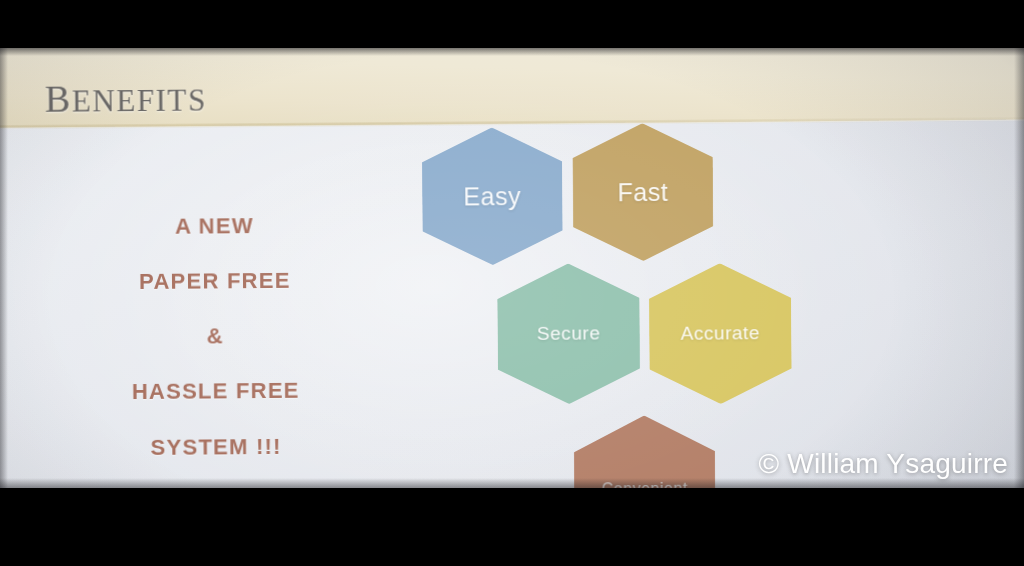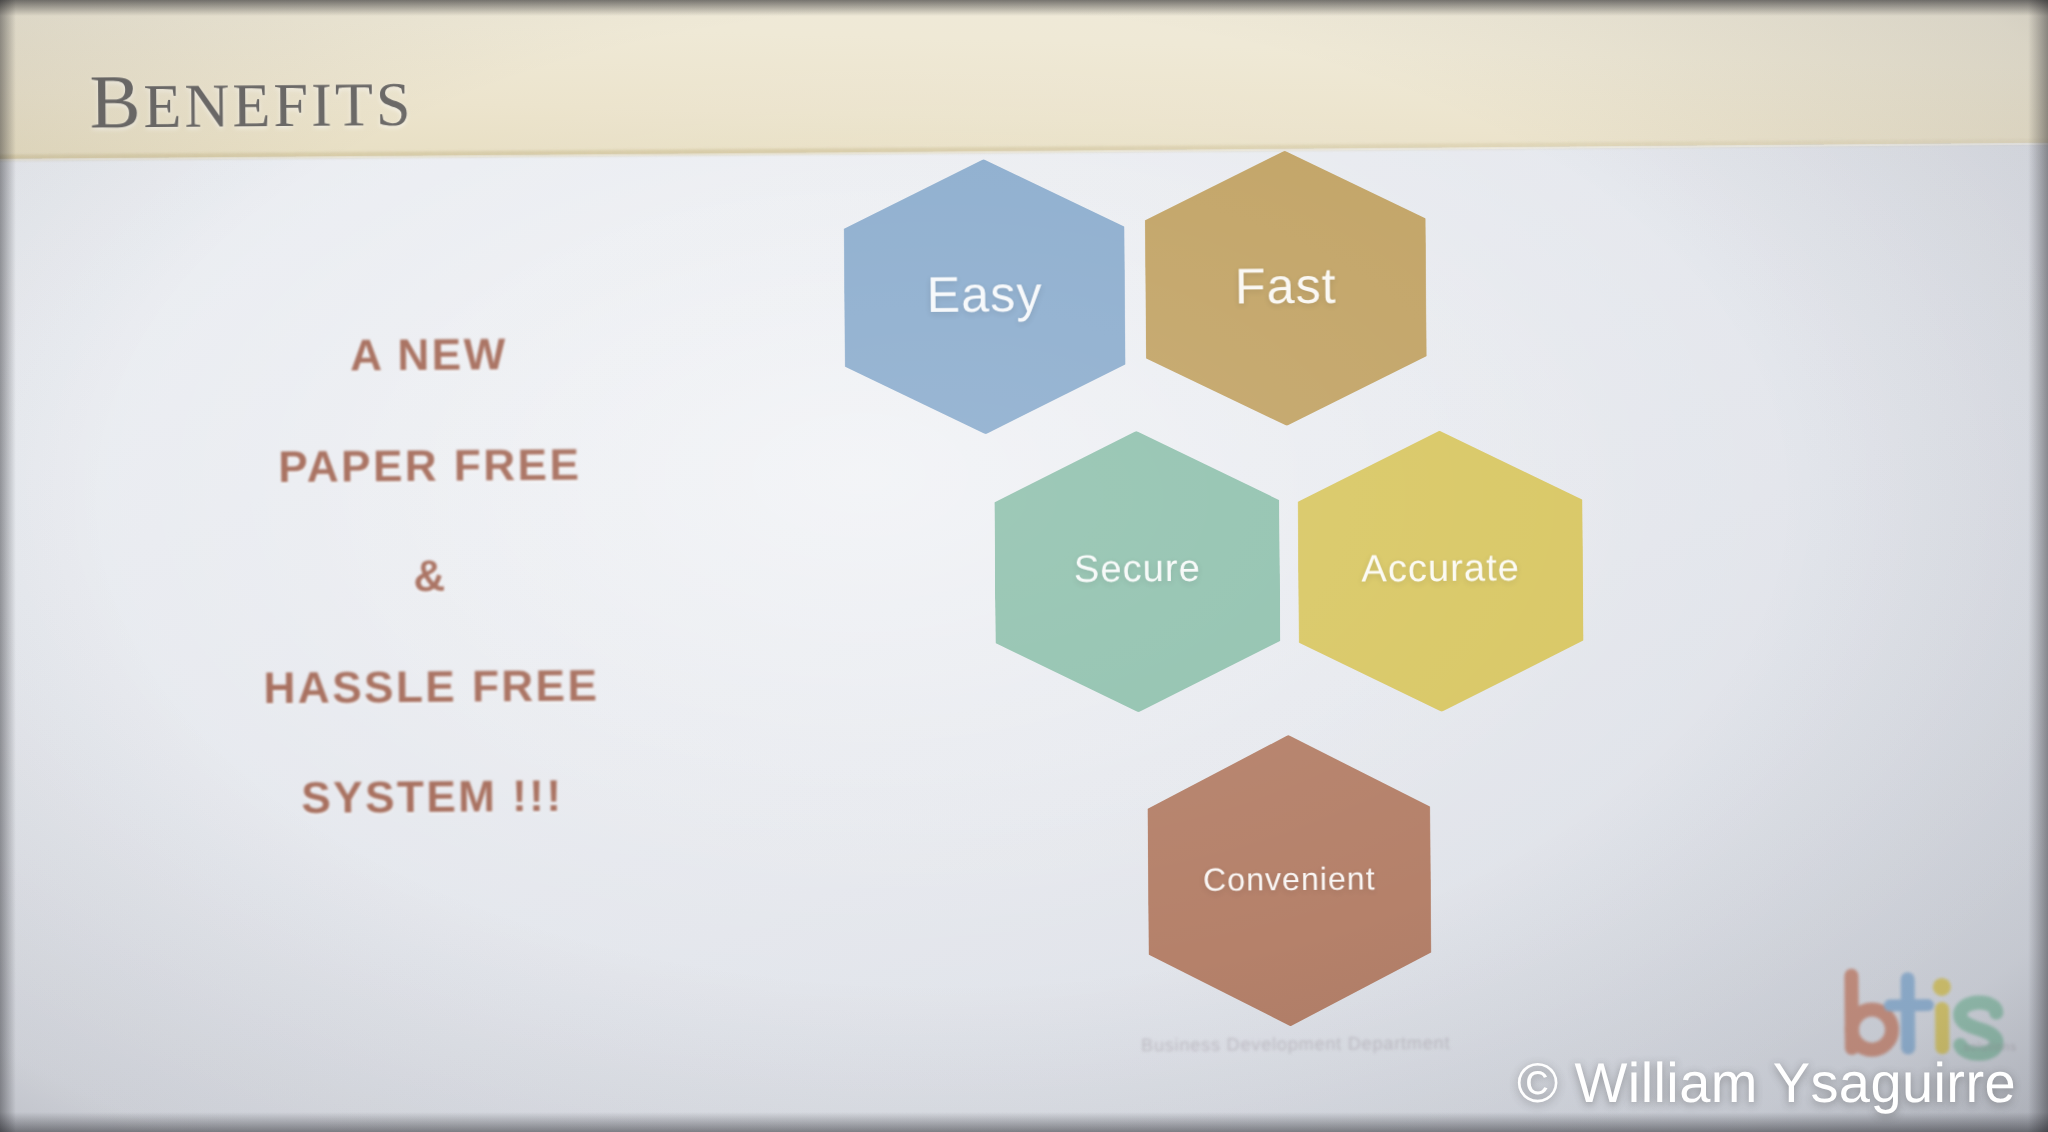--- a/index.html
+++ b/index.html
@@ -3,24 +3,25 @@
 <meta charset="utf-8">
 <style>
   html, body {
     margin: 0;
     padding: 0;
     background: #000;
   }
   #stage {
     position: relative;
     width: 1024px;
-    height: 566px;
+    height: 440px;
     overflow: hidden;
     background: #1a1a1a;
     font-family: "Liberation Sans", sans-serif;
+    margin-top: 48px;
   }
 
   
   #slide {
     position: absolute;
     left: 0; top: 0;
     width: 1024px;
     height: 566px;
     background:
       radial-gradient(ellipse 900px 520px at 42% 42%,

